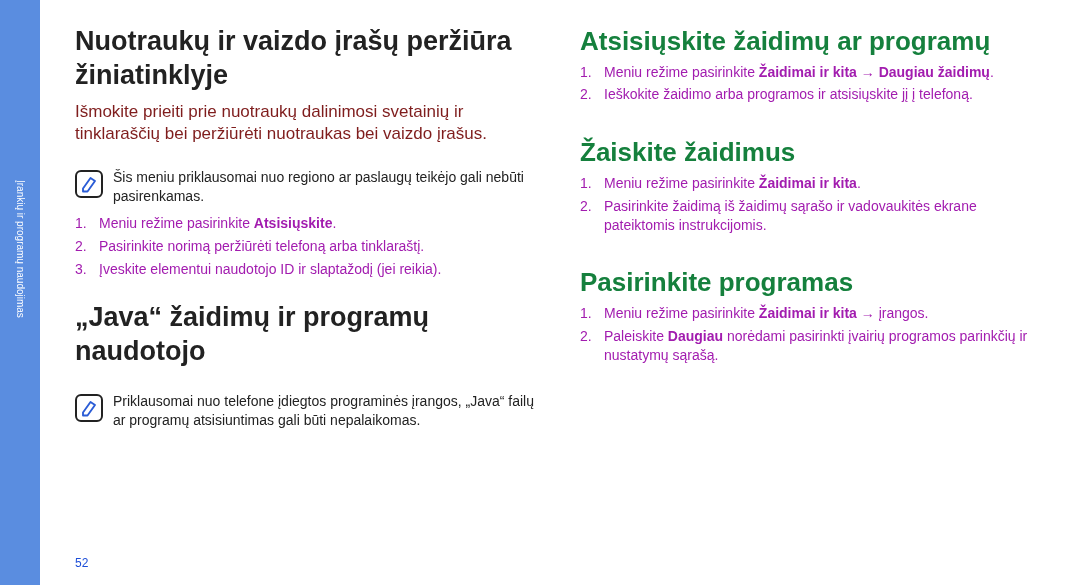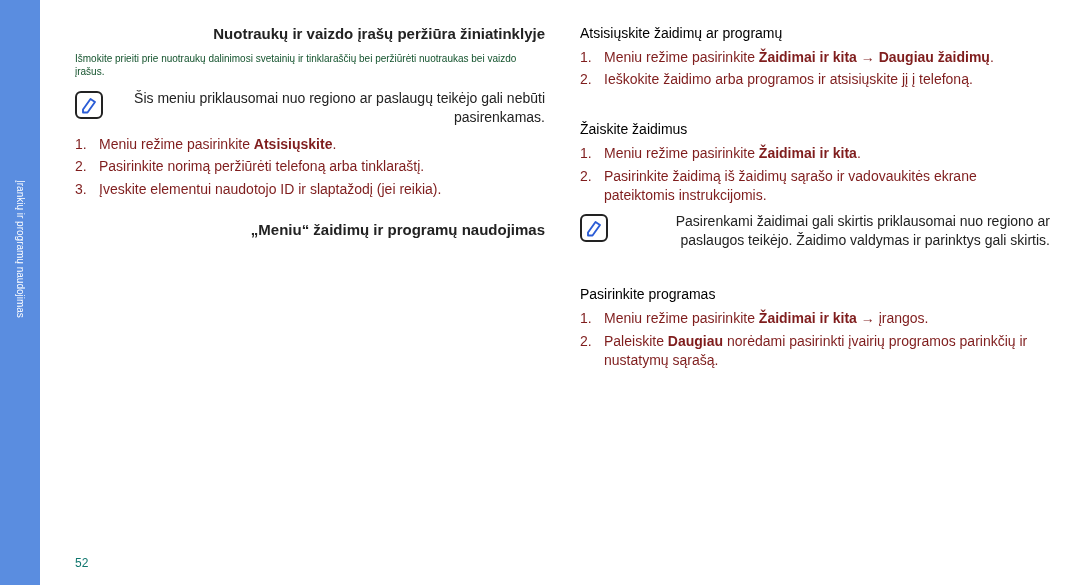--- a/index.html
+++ b/index.html
@@ -37,49 +37,47 @@
       display: flex;
       padding: 25px 30px 15px 35px;
       gap: 35px;
     }
     .column {
       flex: 1;
       display: flex;
       flex-direction: column;
     }
     .heading-black {
-      font-size: 15px;
+      font-size: 27px;
       font-weight: bold;
       color: #222;
       margin-bottom: 8px;
       line-height: 1.25;
-      text-align: right;
     }
     .heading-blue {
-      font-size: 14px;
-      font-weight: normal;
-      color: #000000;
+      font-size: 26px;
+      font-weight: bold;
+      color: #15803d;
       margin-bottom: 5px;
       line-height: 1.25;
     }
     .heading-blue.mt {
       margin-top: 28px;
     }
     .body-text {
-      font-size: 10px;
-      color: #14532d;
+      font-size: 17px;
+      color: #7f1d1d;
       line-height: 1.35;
       margin-bottom: 6px;
     }
     .note-row {
       display: flex;
       gap: 10px;
-      margin: 4px 0 8px 0;
+      margin: 16px 0 8px 0;
       align-items: flex-start;
-      text-align: right;
     }
     .note-icon {
       width: 28px;
       height: 28px;
       border: 2px solid #222;
       border-radius: 6px;
       display: flex;
       align-items: center;
       justify-content: center;
       flex-shrink: 0;
@@ -96,35 +94,35 @@
       flex: 1;
     }
     ol {
       list-style: none;
       counter-reset: item;
       padding-left: 0;
     }
     ol li {
       counter-increment: item;
       font-size: 14px;
-      color: #7f1d1d;
+      color: #a21caf;
       line-height: 1.35;
       margin-bottom: 4px;
       padding-left: 24px;
       position: relative;
     }
     ol li::before {
       content: counter(item) ".";
       position: absolute;
       left: 0;
       top: 0;
     }
     .page-number {
       font-size: 12px;
-      color: #0f766e;
+      color: #1d4ed8;
       margin-top: auto;
       padding-top: 10px;
     }
     b {
       font-weight: bold;
     }
   </style>
 </head>
 <body>
 
@@ -145,49 +143,49 @@
       </div>
       <div class="note-text">Šis meniu priklausomai nuo regiono ar paslaugų teikėjo gali nebūti pasirenkamas.</div>
     </div>
 
     <ol>
       <li><span>Meniu režime pasirinkite </span><b>Atsisiųskite</b><span>.</span></li>
       <li>Pasirinkite norimą peržiūrėti telefoną arba tinklaraštį.</li>
       <li>Įveskite elementui naudotojo ID ir slaptažodį (jei reikia).</li>
     </ol>
 
-    <div class="heading-black" style="margin-top:18px">„Meniu“ žaidimų ir programų naudojimas</div>
+    <div class="heading-black" style="margin-top:18px">„Java“ žaidimų ir programų naudotojo</div>
 
+    <div class="note-row">
+      <div class="note-icon">
+        <svg viewBox="0 0 24 24">
+            <path d="M4 18 L14 4 L20 8 L10 22 L4 22 Z" fill="none" stroke="#2a5cd6" stroke-width="2.5" stroke-linejoin="round"></path>
+          </svg>
+      </div>
+      <div class="note-text">Priklausomai nuo telefone įdiegtos programinės įrangos, „Java“ failų ar programų atsisiuntimas gali būti nepalaikomas.</div>
+    </div>
 
     <div class="page-number">52</div>
   </div>
 
   <div class="column">
     <div class="heading-blue">Atsisiųskite žaidimų ar programų</div>
     <ol>
       <li>
         <span>Meniu režime pasirinkite </span><b>Žaidimai ir kita</b><span> → </span><b>Daugiau žaidimų</b><span>.</span><br>
       </li>
       <li>Ieškokite žaidimo arba programos ir atsisiųskite jį į telefoną.</li>
     </ol>
 
     <div class="heading-blue mt">Žaiskite žaidimus</div>
     <ol>
       <li><span>Meniu režime pasirinkite </span><b>Žaidimai ir kita</b><span>.</span></li>
       <li>Pasirinkite žaidimą iš žaidimų sąrašo ir vadovaukitės ekrane pateiktomis instrukcijomis.</li>
     </ol>
 
-    <div class="note-row">
-      <div class="note-icon">
-        <svg viewBox="0 0 24 24">
-            <path d="M4 18 L14 4 L20 8 L10 22 L4 22 Z" fill="none" stroke="#2a5cd6" stroke-width="2.5" stroke-linejoin="round"></path>
-          </svg>
-      </div>
-      <div class="note-text">Pasirenkami žaidimai gali skirtis priklausomai nuo regiono ar paslaugos teikėjo. Žaidimo valdymas ir parinktys gali skirtis.</div>
-    </div>
 
     <div class="heading-blue mt">Pasirinkite programas</div>
     <ol>
       <li><span>Meniu režime pasirinkite </span><b>Žaidimai ir kita</b><span> → įrangos.</span></li>
       <li><span>Paleiskite </span><b>Daugiau</b><span> norėdami pasirinkti įvairių programos parinkčių ir nustatymų sąrašą.</span></li>
     </ol>
   </div>
 </div>
 
 </body></html>

